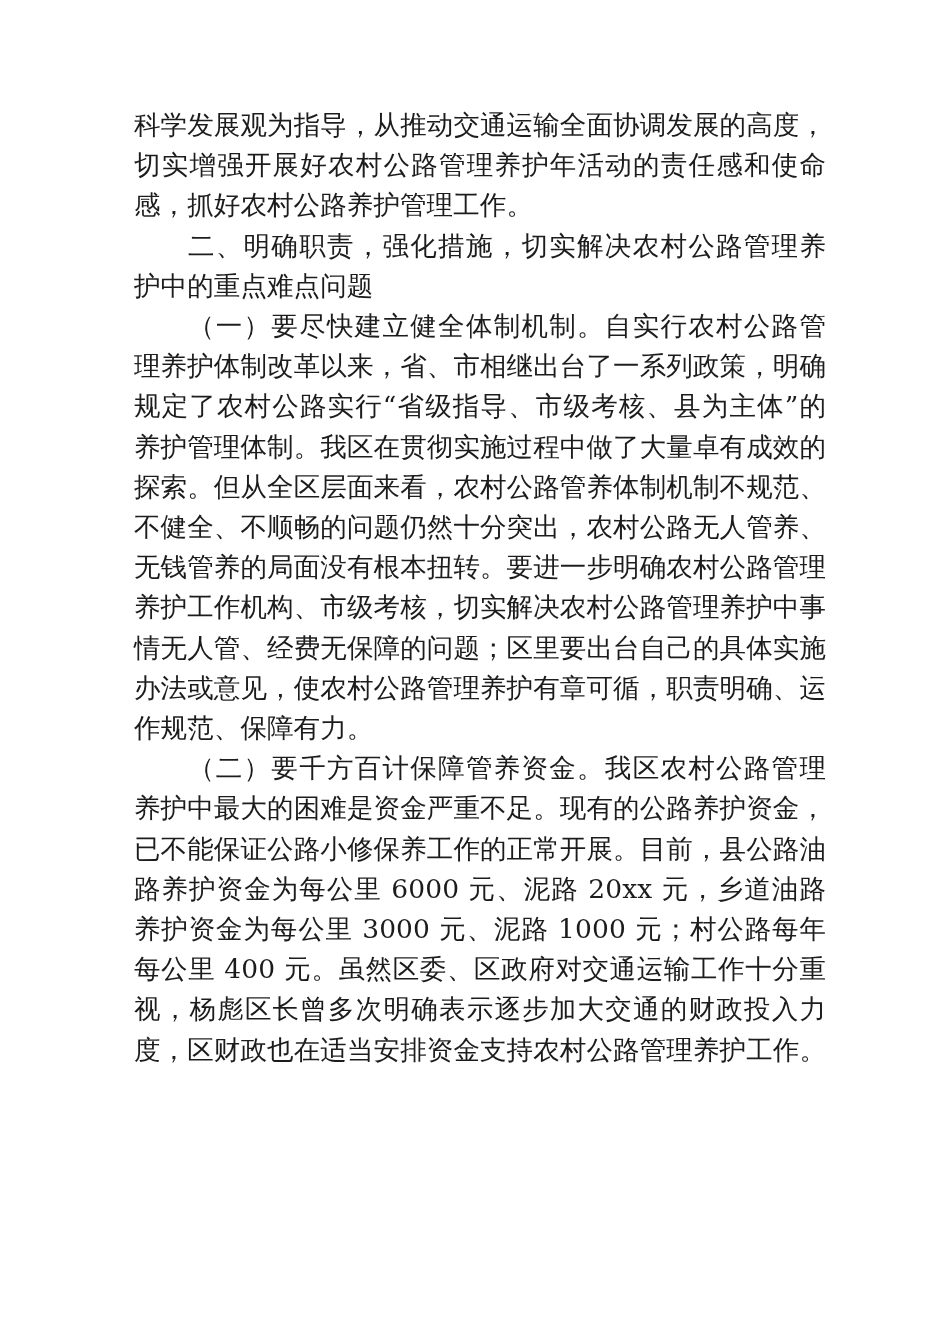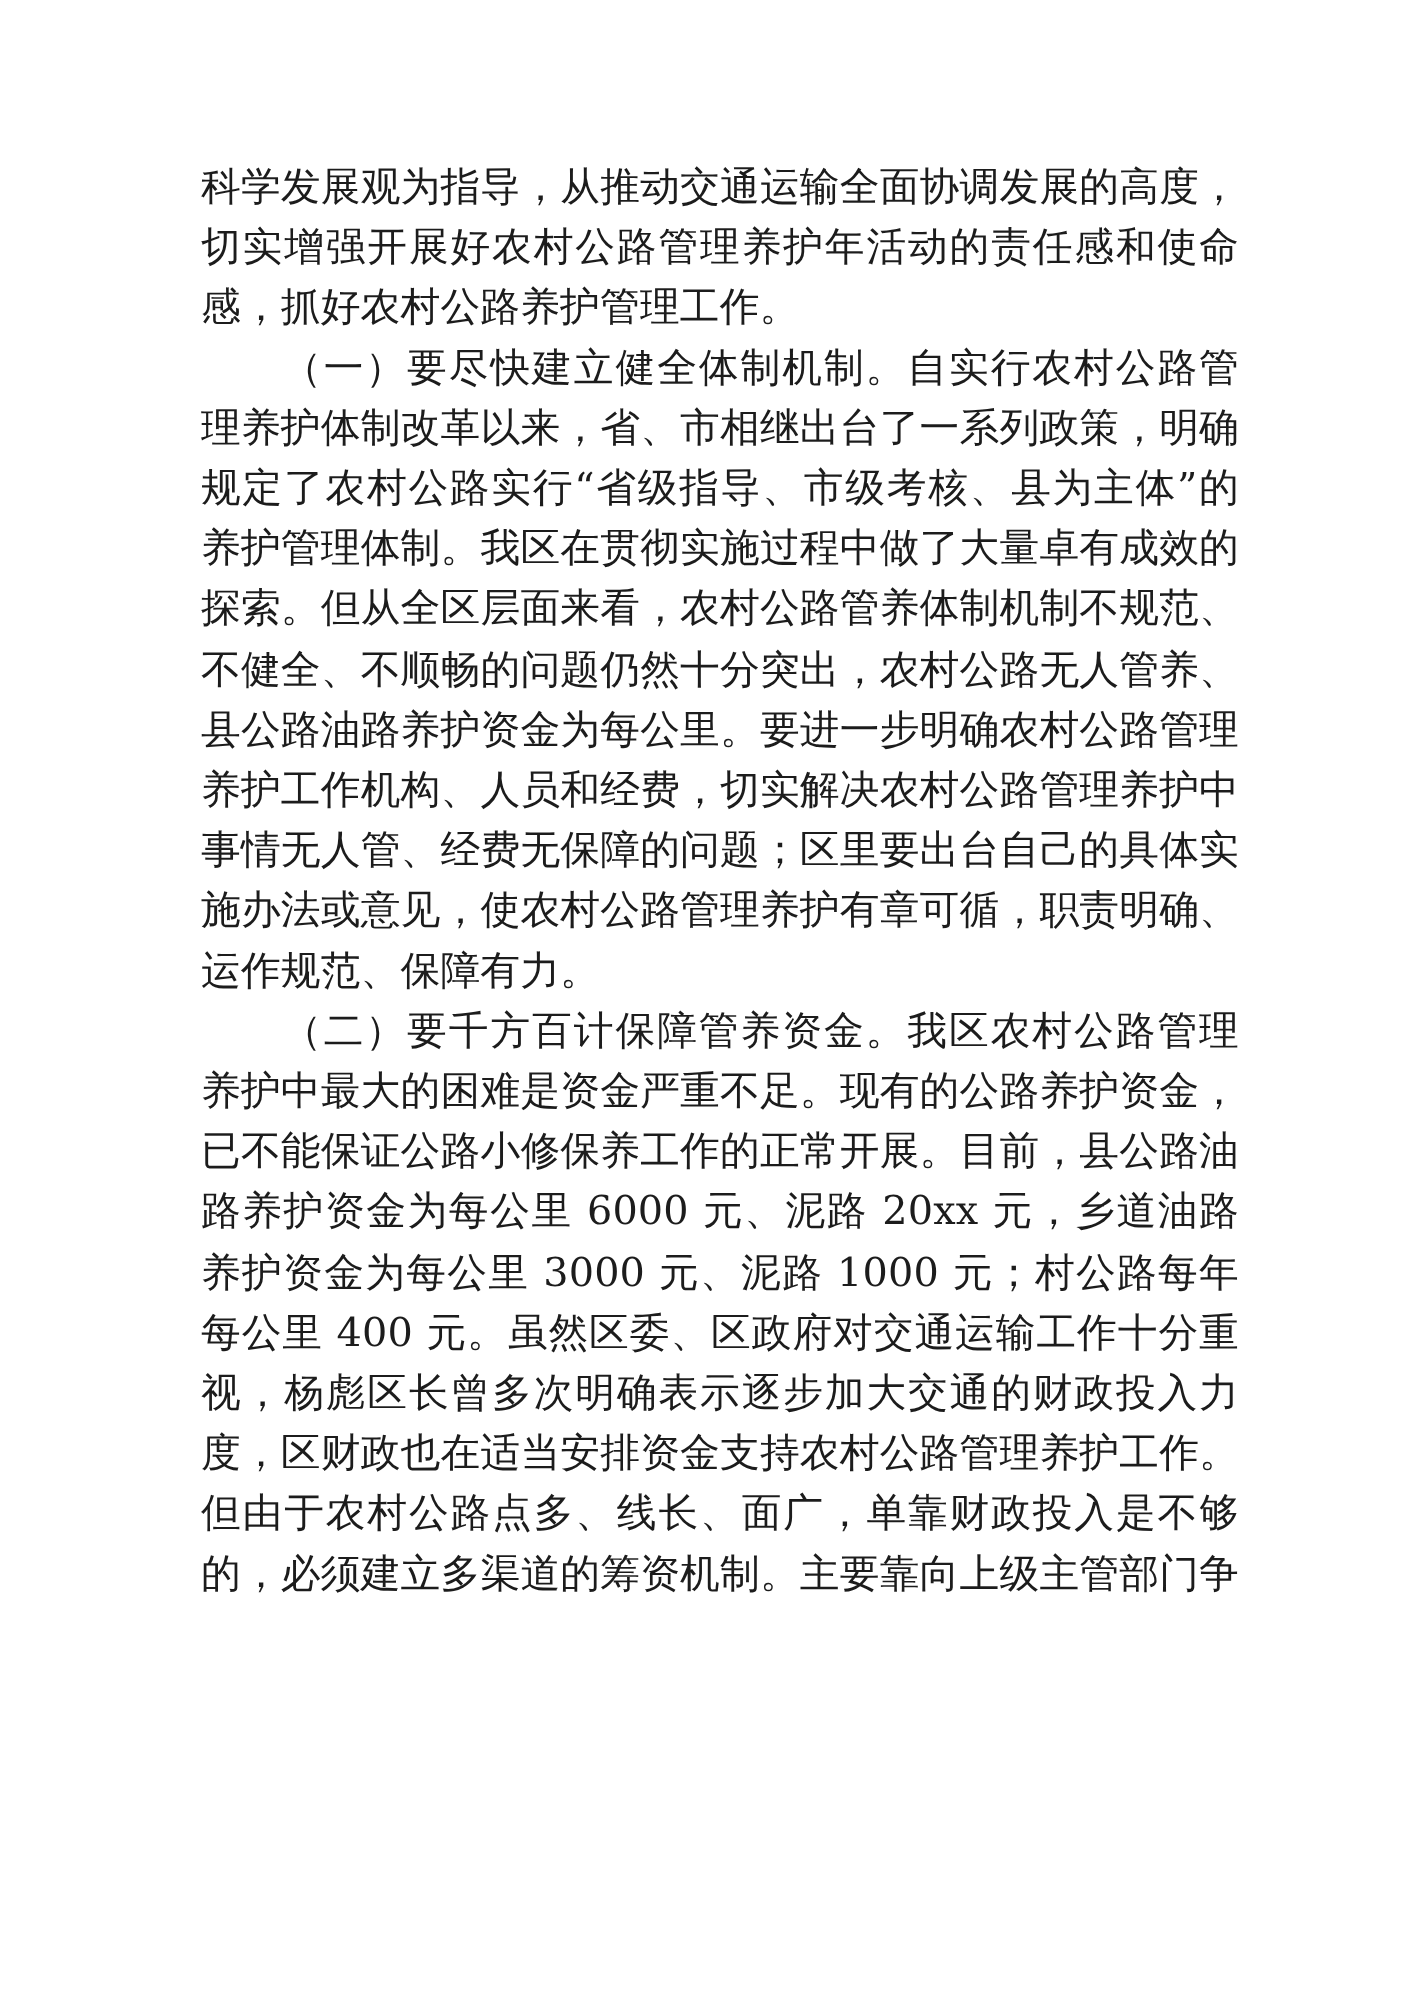--- a/index.html
+++ b/index.html
@@ -56,21 +56,22 @@
     letter-spacing: 1.2px;
   }
 </style>
 </head>
 <body>
 
 <div class="page">
 
   <div class="content">
     <p class="para">科学发展观为指导，从推动交通运输全面协调发展的高度，切实增强开展好农村公路管理养护年活动的责任感和使命感，抓好农村公路养护管理工作。</p>
-    <p class="para indent">（一）要尽快建立健全体制机制。自实行农村公路管理养护体制改革以来，省、市相继出台了一系列政策，明确规定了农村公路实行“省级指导、市级考核、县为主体”的养护管理体制。我区在贯彻实施过程中做了大量卓有成效的探索。但从全区层面来看，农村公路管养体制机制不规范、不健全、不顺畅的问题仍然十分突出，农村公路无人管养、县公路油路养护资金为每公里。要进一步明确农村公路管理养护工作机构、人员和经费，切实解决农村公路管理养护中事情无人管、经费无保障的问题；区里要出台自己的具体实施办法或意见，使农村公路管理养护有章可循，职责明确、运作规范、保障有力。</p>
+    <p class="para indent">二、明确职责，强化措施，切实解决农村公路管理养护中的重点难点问题</p>
+    <p class="para indent">（一）要尽快建立健全体制机制。自实行农村公路管理养护体制改革以来，省、市相继出台了一系列政策，明确规定了农村公路实行“省级指导、市级考核、县为主体”的养护管理体制。我区在贯彻实施过程中做了大量卓有成效的探索。但从全区层面来看，农村公路管养体制机制不规范、不健全、不顺畅的问题仍然十分突出，农村公路无人管养、无钱管养的局面没有根本扭转。要进一步明确农村公路管理养护工作机构、市级考核，切实解决农村公路管理养护中事情无人管、经费无保障的问题；区里要出台自己的具体实施办法或意见，使农村公路管理养护有章可循，职责明确、运作规范、保障有力。</p>
     <p class="para indent">（二）要千方百计保障管养资金。我区农村公路管理养护中最大的困难是资金严重不足。现有的公路养护资金，已不能保证公路小修保养工作的正常开展。目前，县公路油路养护资金为每公里 6000 元、泥路 20xx 元，乡道油路养护资金为每公里 3000 元、泥路 1000 元；村公路每年每公里 400 元。虽然区委、区政府对交通运输工作十分重视，杨彪区长曾多次明确表示逐步加大交通的财政投入力度，区财政也在适当安排资金支持农村公路管理养护工作。但由于农村公路点多、线长、面广，单靠财政投入是不够的，必须建立多渠道的筹资机制。主要靠向上级主管部门争取，同时，要通过鼓励乡镇财政和村级集体资金投入、依法采取村民“一事一议”、引</p>
   </div>
 
   <div class="footer">
     <span class="footer-inner">第 2 页 共 5 页</span>
   </div>
 
 </div>
 
 </body></html>

